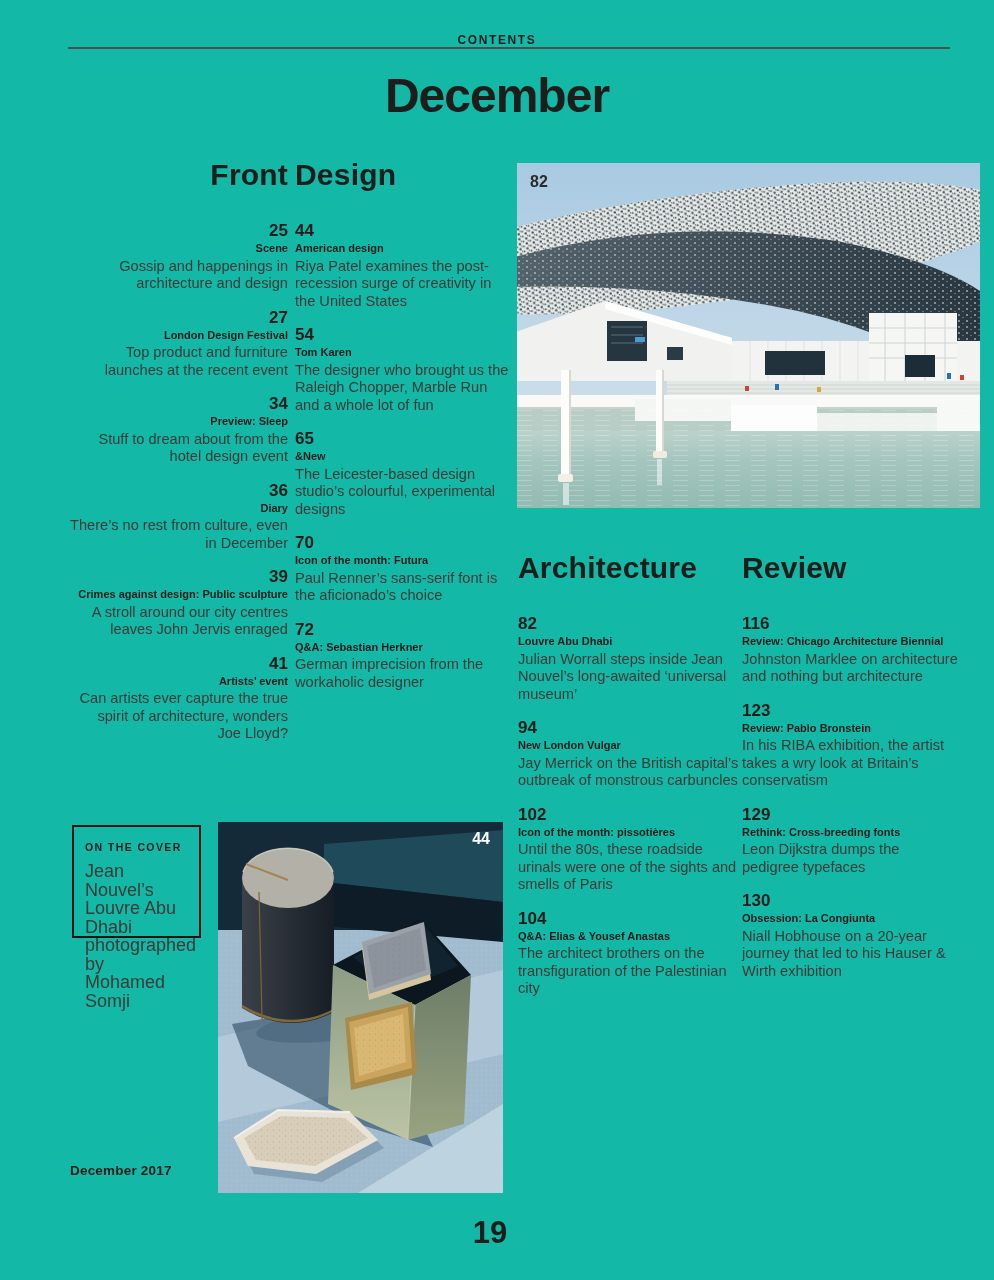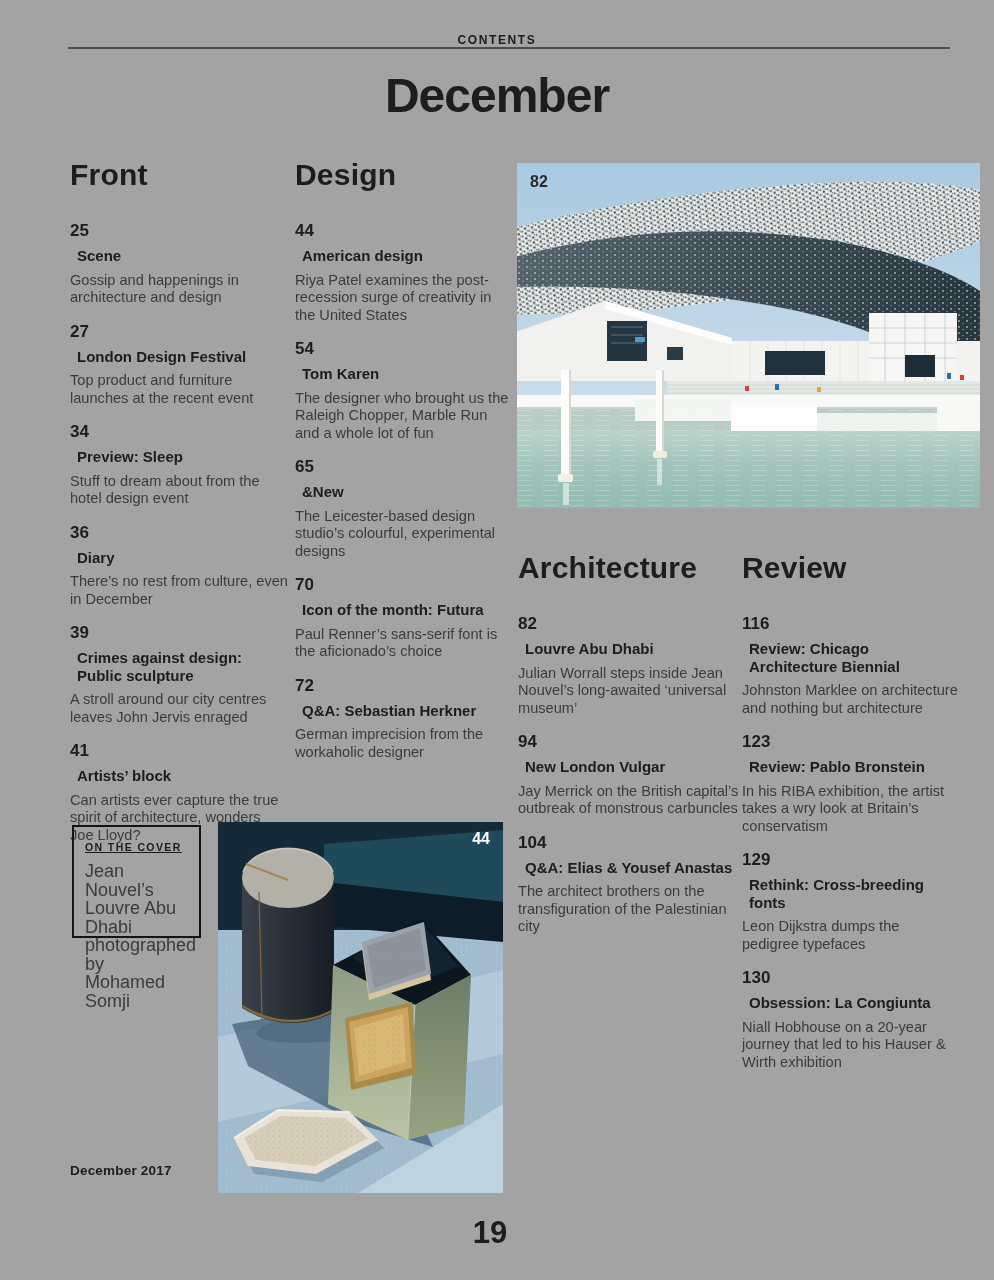--- a/index.html
+++ b/index.html
@@ -1,46 +1,46 @@
 <!DOCTYPE html>
 <html><head>
 <meta charset="utf-8">
 <style>
   html,body{margin:0;padding:0;background:#e9e9e9;}
-  .page{position:relative;width:994px;height:1280px;margin:0 auto;background:#a3a3a3;
+  .page{position:relative;width:994px;height:1280px;margin:0 auto;background:#14b8a6;
         font-family:"Liberation Sans",sans-serif;color:#1d1d1b;overflow:hidden;}
 
   .kicker{position:absolute;top:33px;left:0;width:100%;text-align:center;
           font-size:12px;font-weight:700;letter-spacing:1.6px;}
   .rule{position:absolute;top:47px;left:68px;width:882px;height:2px;background:#4e4e4e;}
   .main-title{position:absolute;top:68px;left:0;width:100%;text-align:center;
               font-size:48px;font-weight:700;letter-spacing:-1px;}
 
   .col{position:absolute;}
-  .col-front{left:70px;top:150px;width:218px;}
+  .col-front{left:70px;top:150px;width:218px;text-align:right;}
   .col-design{left:295px;top:150px;width:214px;}
   .col-arch{left:518px;top:543px;width:226px;}
   .col-review{left:742px;top:543px;width:218px;}
   .sec-h{margin:8px 0 30px 0;font-size:30px;line-height:34px;font-weight:700;letter-spacing:.2px;}
   .entry{margin-bottom:16px;}
   .num{font-size:17px;font-weight:700;line-height:18px;}
-  .etitle{margin:7px;font-size:15px;font-weight:700;line-height:17.5px;}
+  .etitle{margin:0;font-size:11px;font-weight:700;line-height:17.5px;}
   .edesc{margin:0;font-size:14.6px;line-height:17.5px;color:#3b3b39;}
 
   .photo{position:absolute;overflow:hidden;background:#cfdde8;}
   .photo svg{display:block;width:100%;height:100%;}
   #louvre-photo{left:517px;top:163px;width:463px;height:345px;}
   #still-photo{left:218px;top:822px;width:285px;height:371px;}
   .photo-label{position:absolute;font-size:16px;font-weight:700;line-height:16px;}
   .label-dark{left:13px;top:11px;color:#2b2b2d;}
   .label-light{right:13px;top:9px;color:#ffffff;}
 
   .cover-box{position:absolute;left:72px;top:825px;width:129px;height:113px;
              border:2px solid #141414;box-sizing:border-box;padding:14px 11px 0 11px;}
-  .cover-label{font-size:10.5px;font-weight:700;letter-spacing:1.4px;text-decoration:underline;}
+  .cover-label{font-size:10.5px;font-weight:700;letter-spacing:1.4px;}
   .cover-text{margin-top:9px;font-size:18px;line-height:18.5px;color:#3b3b39;}
 
   .footer-issue{position:absolute;left:70px;top:1163px;font-size:13.5px;font-weight:700;letter-spacing:.2px;}
   .footer-page{position:absolute;left:425px;top:1215px;width:130px;text-align:center;
                font-size:31px;font-weight:700;}
 </style>
 </head>
 <body>
 
 <div class="page">
@@ -71,21 +71,21 @@
       <h3 class="etitle">Diary</h3>
       <p class="edesc">There’s no rest from culture, even in December</p>
     </article>
     <article class="entry">
       <div class="num">39</div>
       <h3 class="etitle">Crimes against design: Public sculpture</h3>
       <p class="edesc">A stroll around our city centres leaves John Jervis enraged</p>
     </article>
     <article class="entry">
       <div class="num">41</div>
-      <h3 class="etitle">Artists’ block</h3>
+      <h3 class="etitle">Artists’ event</h3>
       <p class="edesc">Can artists ever capture the true spirit of architecture, wonders Joe Lloyd?</p>
     </article>
   </section>
 
   <section class="col col-design">
     <h2 class="sec-h">Design</h2>
     <article class="entry">
       <div class="num">44</div>
       <h3 class="etitle">American design</h3>
       <p class="edesc">Riya Patel examines the post-recession surge of creativity in the United States</p>
@@ -116,20 +116,25 @@
     <h2 class="sec-h">Architecture</h2>
     <article class="entry">
       <div class="num">82</div>
       <h3 class="etitle">Louvre Abu Dhabi</h3>
       <p class="edesc">Julian Worrall steps inside Jean Nouvel’s long-awaited ‘universal museum’</p>
     </article>
     <article class="entry">
       <div class="num">94</div>
       <h3 class="etitle">New London Vulgar</h3>
       <p class="edesc">Jay Merrick on the British capital’s outbreak of monstrous carbuncles</p>
+    </article>
+    <article class="entry">
+      <div class="num">102</div>
+      <h3 class="etitle">Icon of the month: pissotières</h3>
+      <p class="edesc">Until the 80s, these roadside urinals were one of the sights and smells of Paris</p>
     </article>
     <article class="entry">
       <div class="num">104</div>
       <h3 class="etitle">Q&amp;A: Elias &amp; Yousef Anastas</h3>
       <p class="edesc">The architect brothers on the transfiguration of the Palestinian city</p>
     </article>
   </section>
 
   <section class="col col-review">
     <h2 class="sec-h">Review</h2>

